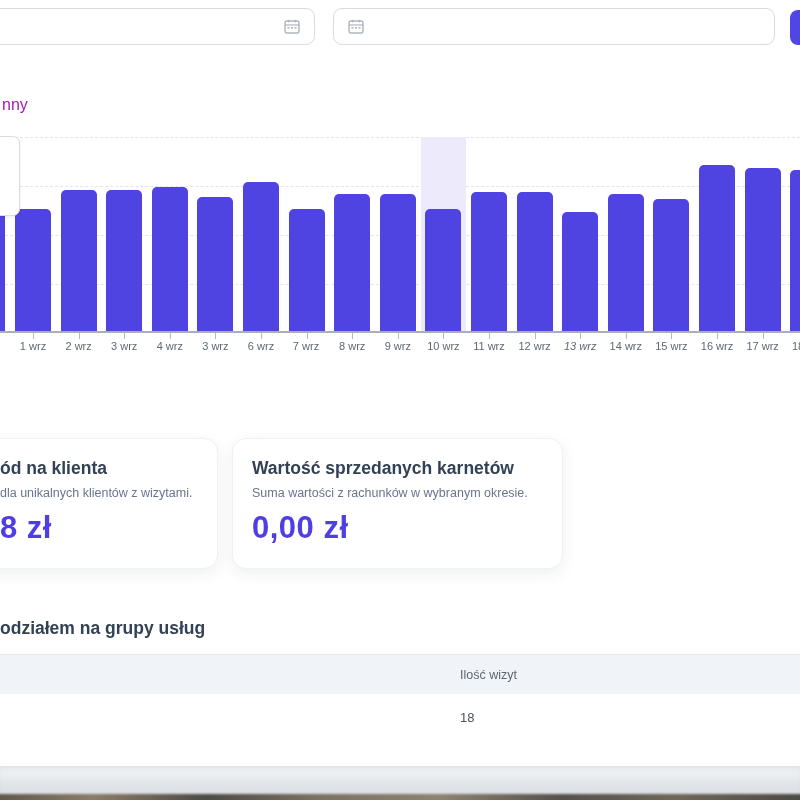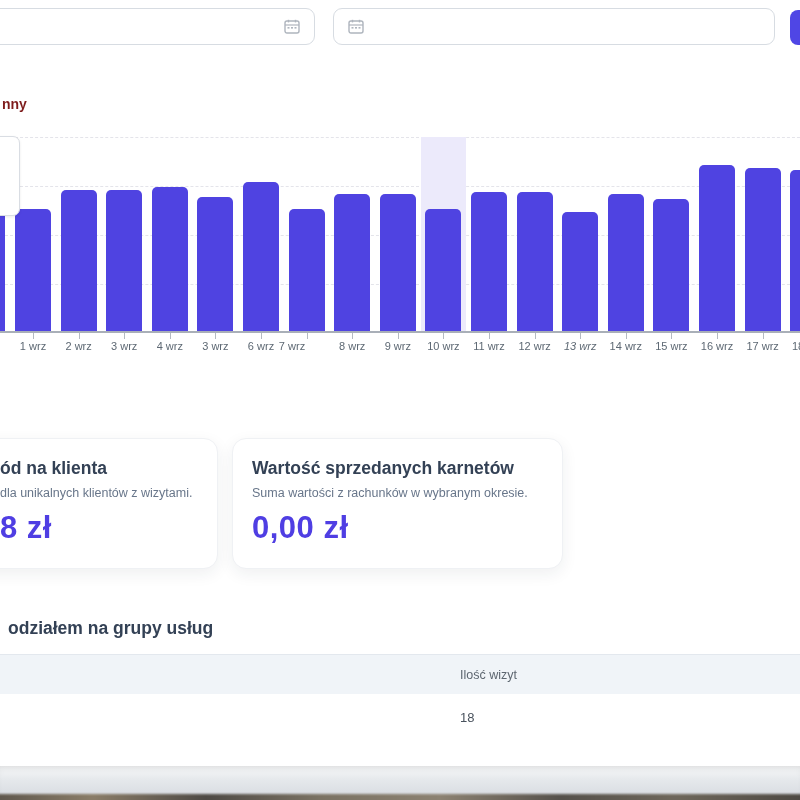--- a/index.html
+++ b/index.html
@@ -15,41 +15,41 @@
     background:#fff;border:1px solid #d7dce2;border-radius:9px;
     height:37px;box-sizing:border-box;display:flex;align-items:center;
     font-size:14.5px;color:#3b4656;padding:0 14px;
   }
   .date-input .val{flex:1;}
   .cal-icon{width:16px;height:15px;flex:none;opacity:.8;}
   .primary-btn{
     background:#4f46e5;border:none;border-radius:8px;height:35px;
   }
   
-  .chart-title{font-size:14px;font-weight:700;color:#7f1d1d;}
+  .chart-title{font-size:16px;font-weight:400;color:#a21caf;}
   .gridline{height:0;border-top:1px dashed #e4e4ea;width:820px;left:0;}
   .axis-line{height:2px;background:#a9afb8;width:820px;left:0;}
   .bar{position:absolute;background:#4f43e1;border-radius:5px 5px 0 0;}
   .bar-tick{position:absolute;width:1px;height:6px;background:#b4bac2;}
   .bar-label{position:absolute;font-size:11px;color:#5d6873;text-align:center;width:46px;}
   .hl-band{position:absolute;background:#eceafb;}
   .chart-ctrl{
     background:#fff;border:1px solid #d9dde3;border-radius:7px;
     box-shadow:0 1px 3px rgba(0,0,0,.08);
   }
   
   .card{
     background:#fff;border:1px solid #eff1f4;border-radius:14px;
     box-shadow:0 5px 16px rgba(30,41,59,.07);
   }
   .card-title{font-size:17.5px;font-weight:700;color:#334155;}
   .card-sub{font-size:12.5px;color:#68768a;}
   .card-value{font-size:31px;font-weight:700;color:#4f3ee3;letter-spacing:.5px;}
   
-  .section-heading{font-size:17.5px;font-weight:700;color:#334155;padding-left:8px;}
+  .section-heading{font-size:17.5px;font-weight:700;color:#334155;}
   .tbl-head{
     background:#f0f4f8;border-top:1px solid #e3e8ee;
     display:flex;align-items:center;
   }
   .tbl-head .col{font-size:12.5px;color:#5d6670;font-weight:500;}
   .tbl-row{background:#fff;display:flex;align-items:center;}
   .tbl-row .cell{font-size:13px;color:#49525d;}
   .page-gap{
     background:linear-gradient(180deg,#f8f9fa 0%,#e6e9ec 45%,#d9dde2 100%);
     box-shadow:inset 0 6px 8px -6px rgba(0,0,0,.18);
@@ -127,21 +127,21 @@
       <div class="bar-label" style="left: 55.6px; top: 340px;">2 wrz</div>
       <div class="bar-tick" style="left: 124.2px; top: 333px;"></div>
       <div class="bar-label" style="left: 101.2px; top: 340px;">3 wrz</div>
       <div class="bar-tick" style="left: 169.8px; top: 333px;"></div>
       <div class="bar-label" style="left: 146.8px; top: 340px;">4 wrz</div>
       <div class="bar-tick" style="left: 215.4px; top: 333px;"></div>
       <div class="bar-label" style="left: 192.4px; top: 340px;">3 wrz</div>
       <div class="bar-tick" style="left: 261px; top: 333px;"></div>
       <div class="bar-label" style="left: 238px; top: 340px;">6 wrz</div>
       <div class="bar-tick" style="left: 306.6px; top: 333px;"></div>
-      <div class="bar-label" style="left: 269px; top: 340px;">7 wrz</div>
+      <div class="bar-label" style="left: 283px; top: 340px;">7 wrz</div>
       <div class="bar-tick" style="left: 352.2px; top: 333px;"></div>
       <div class="bar-label" style="left: 329.2px; top: 340px;">8 wrz</div>
       <div class="bar-tick" style="left: 397.8px; top: 333px;"></div>
       <div class="bar-label" style="left: 374.8px; top: 340px;">9 wrz</div>
       <div class="bar-tick" style="left: 443.4px; top: 333px;"></div>
       <div class="bar-label" style="left: 420.4px; top: 340px;">10 wrz</div>
       <div class="bar-tick" style="left: 489px; top: 333px;"></div>
       <div class="bar-label" style="left: 466px; top: 340px;">11 wrz</div>
       <div class="bar-tick" style="left: 534.6px; top: 333px;"></div>
       <div class="bar-label" style="left: 511.6px; top: 340px;">12 wrz</div>

